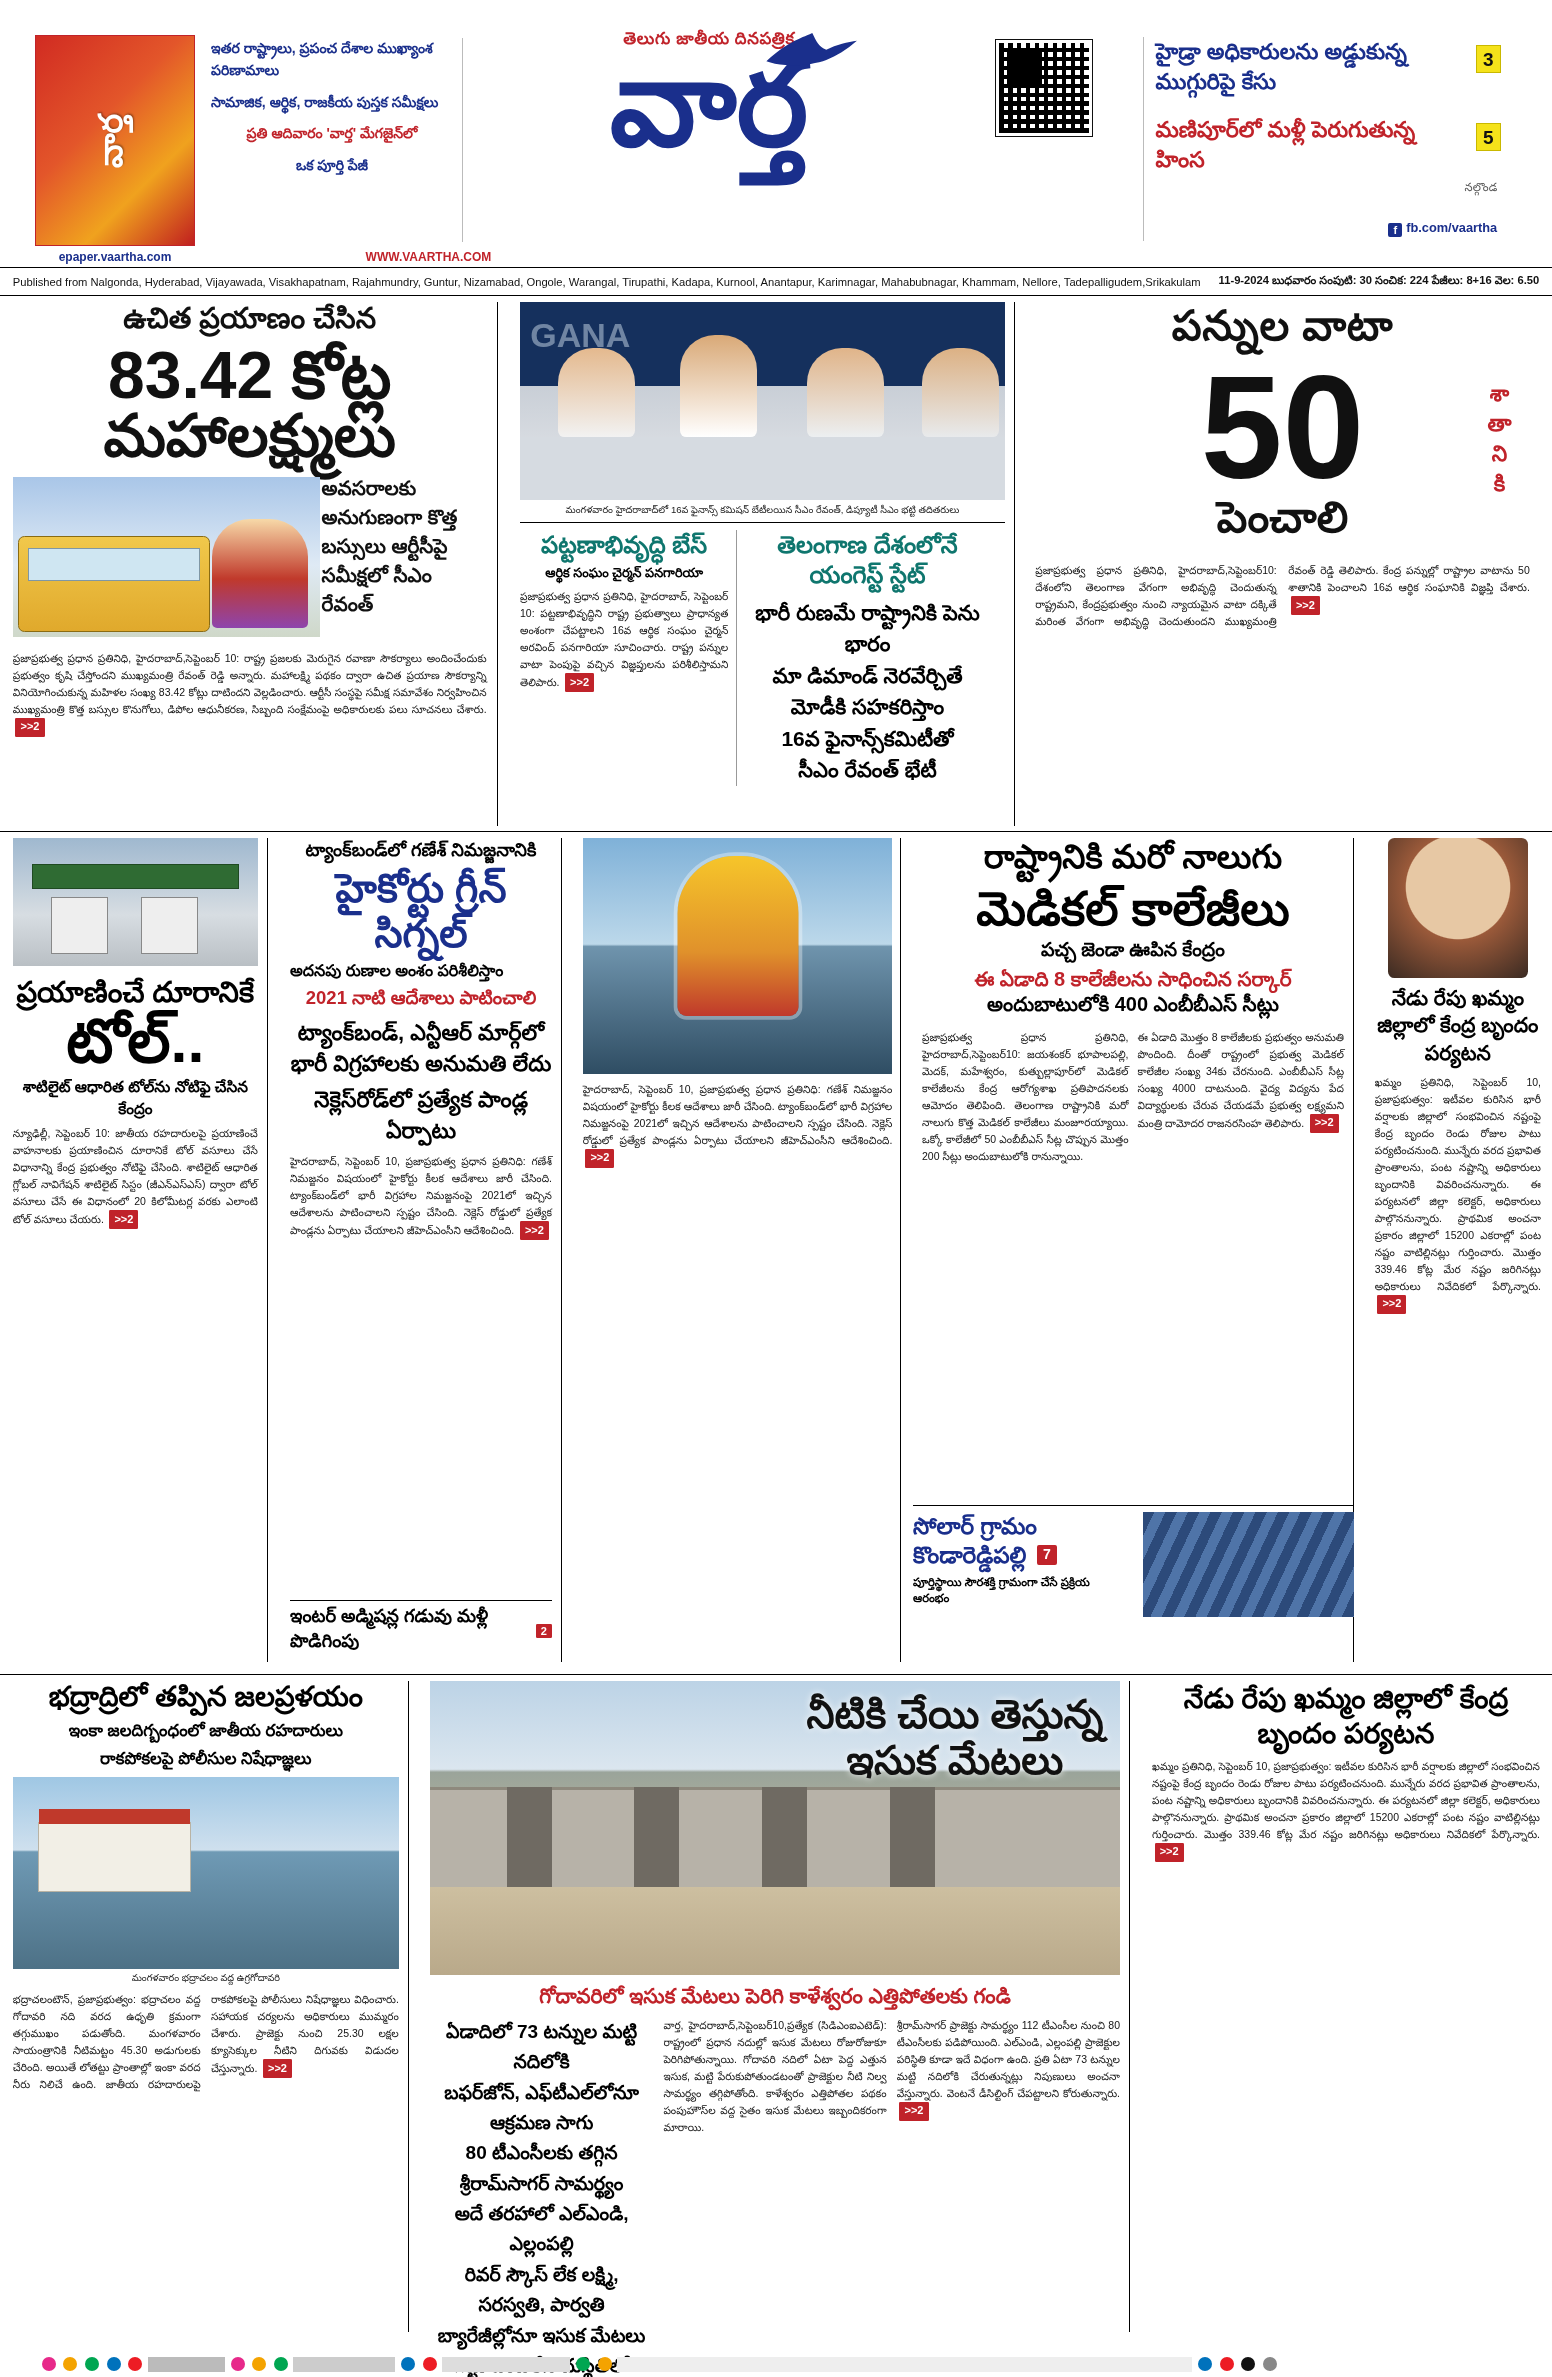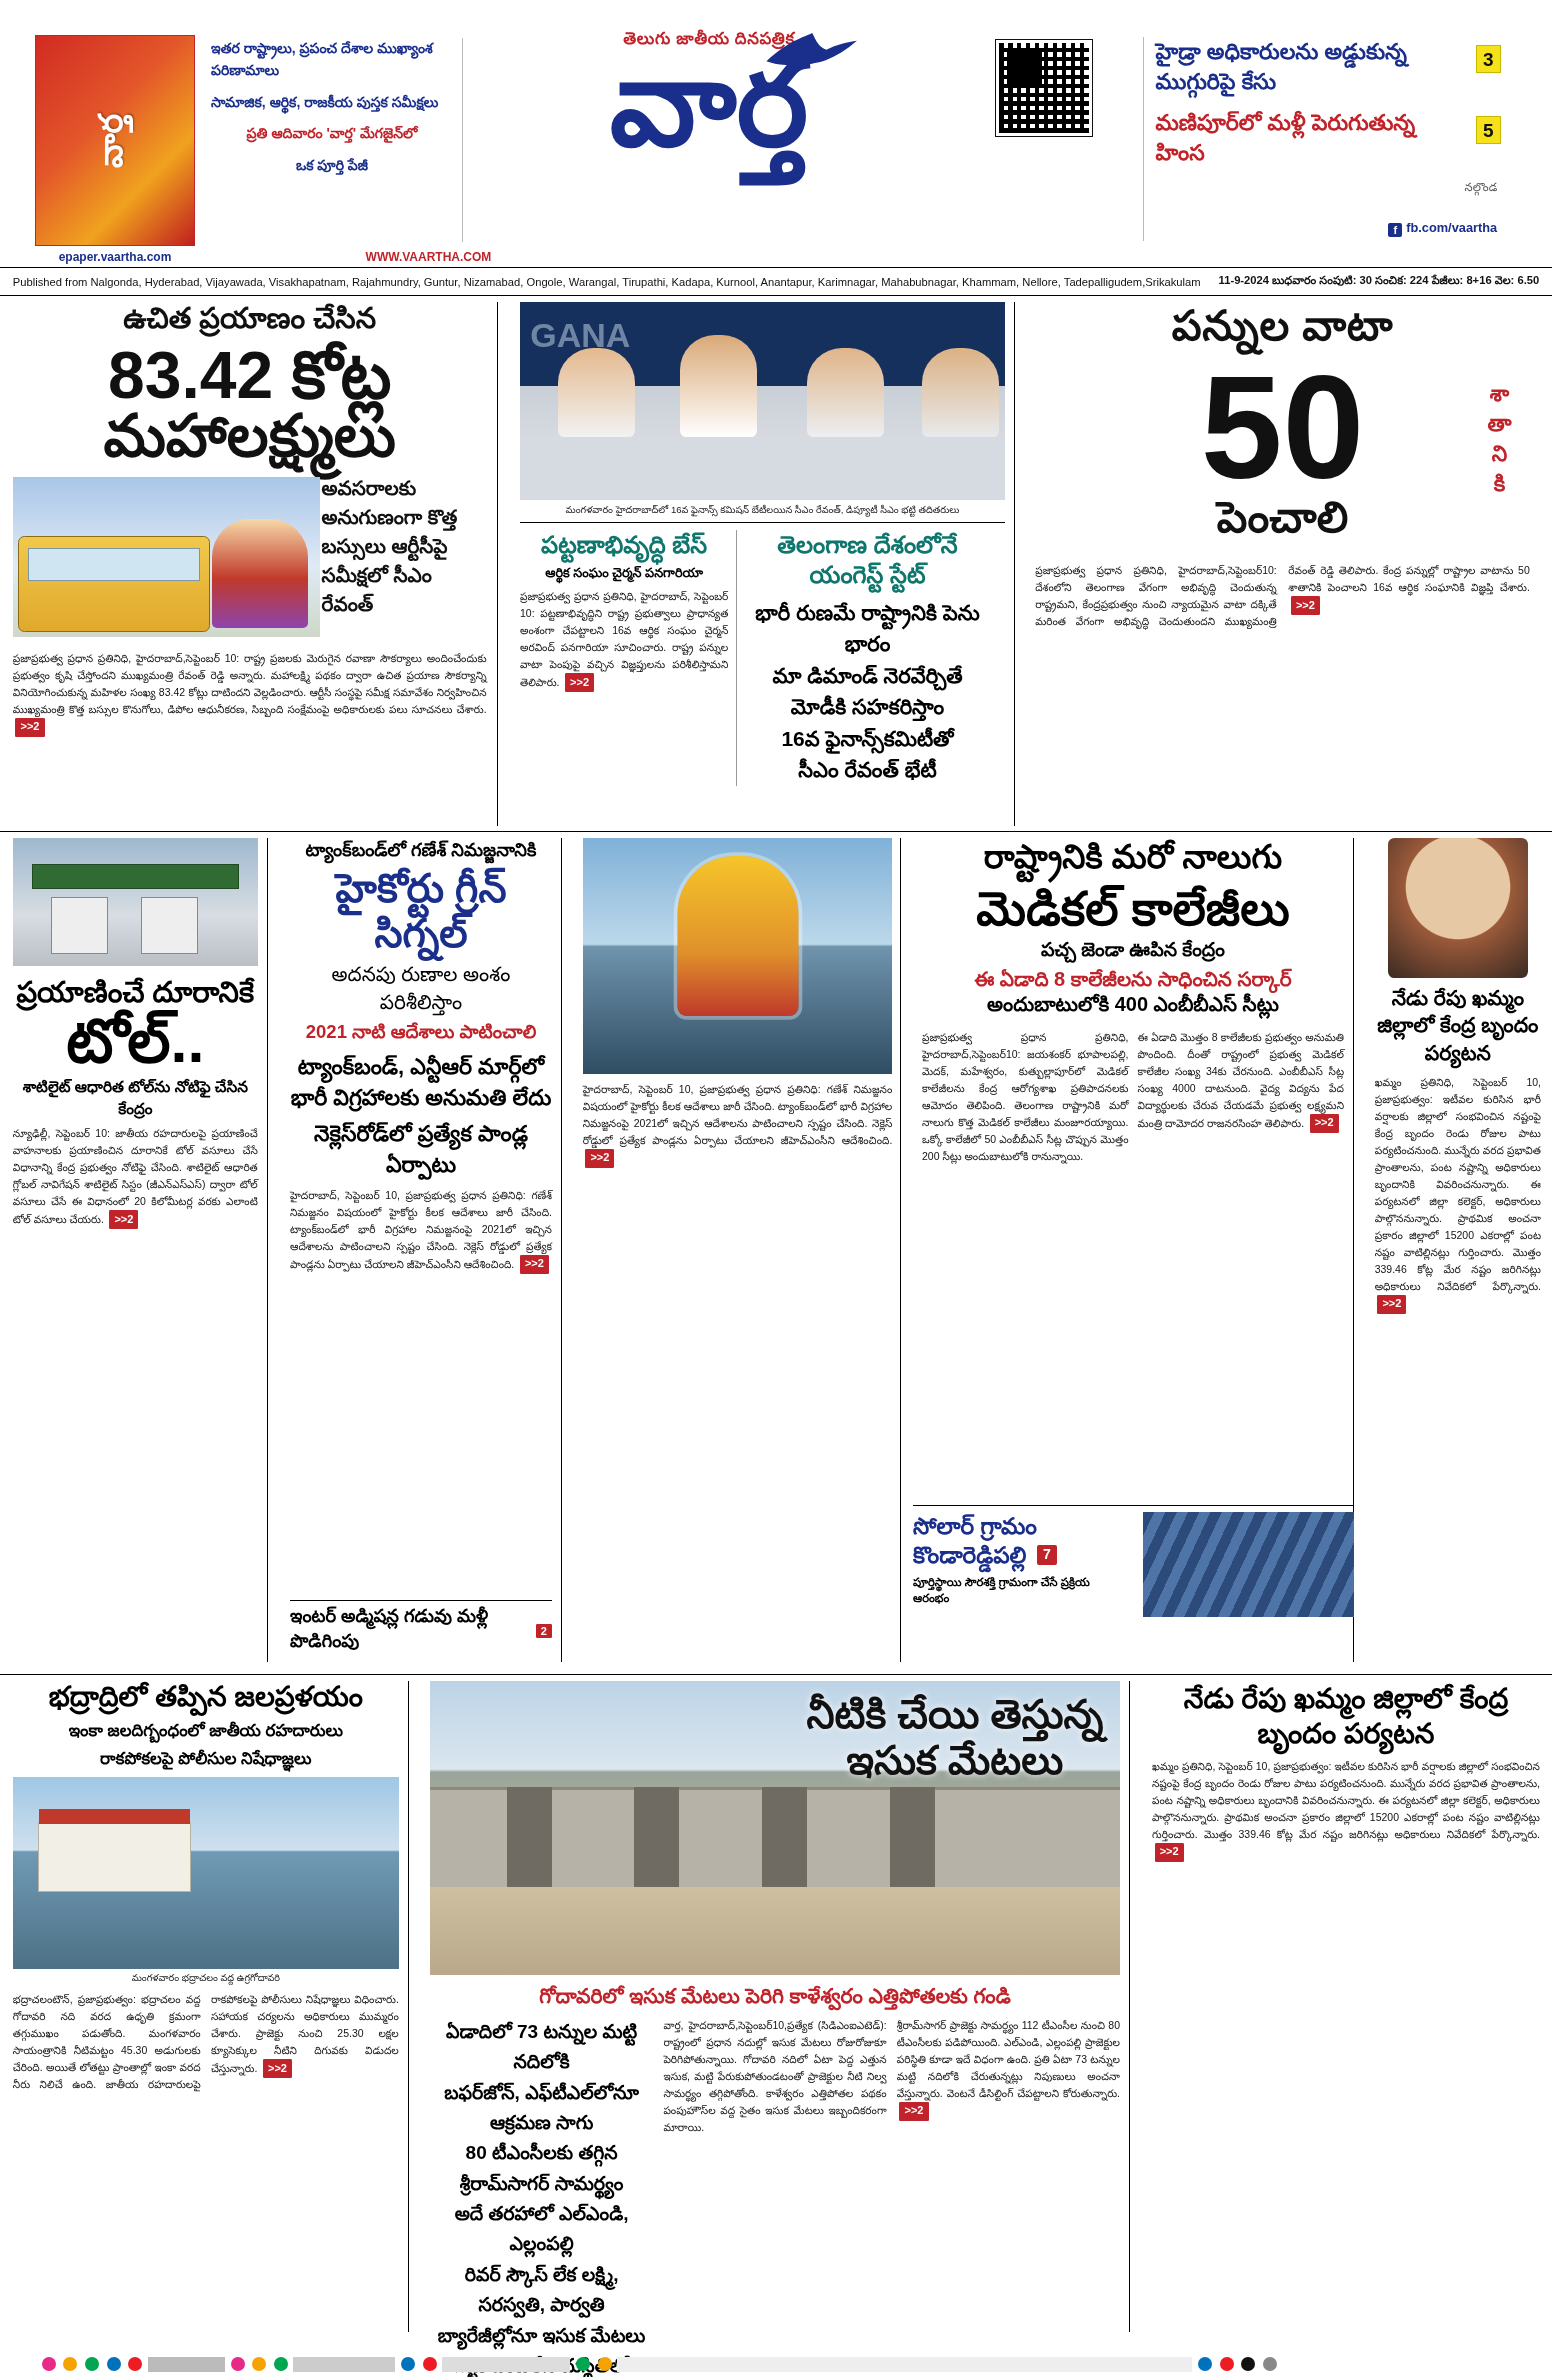--- a/index.html
+++ b/index.html
@@ -171,21 +171,21 @@
   .r2c1 .photo .toll { position:absolute; left:19px; top:25.5px; right:19px; height:25.5px; background:#2f6b33; border:1.3px solid #1f4a22; }
   .r2c1 .photo .booth { position:absolute; left:38px; bottom:12.8px; width:57px; height:57px; background:#eee; border:1.3px solid #888;}
   .r2c1 .photo .booth2 { position:absolute; left:128px; bottom:12.8px; width:57px; height:57px; background:#eee; border:1.3px solid #888;}
   .r2c1 h2 { text-align:center; font-size:29px; font-weight:bold; line-height:1.2; margin:9px 0 1.3px; }
   .r2c1 .toll-word { text-align:center; font-size:61px; font-weight:bold; line-height:1; }
   .r2c1 .sub2 { text-align:center; font-size:15.3px; font-weight:bold; line-height:1.4; margin:3.8px 0 6.4px; }
 
   .r2c2 { position:absolute; left:281px; top:6.4px; width:281px; height:824px; padding:0 9px; border-right:1.3px solid #000; }
   .r2c2 .top-h { text-align:center; font-size:18px; font-weight:bold; line-height:1.35; }
   .r2c2 .hc { text-align:center; font-size:40px; font-weight:bold; line-height:1.12; color:#1a2f8c; margin:3.8px 0; }
-  .r2c2 .l2 { text-align:center; font-size:20px; font-weight:normal; line-height:1.4; }
+  .r2c2 .l2 { text-align:left; font-size:16px; font-weight:bold; line-height:1.4; }
   .r2c2 .l3 { text-align:center; font-size:18.5px; font-weight:bold; color:#c0232a; margin:5.1px 0; }
   .r2c2 .l4 { text-align:center; font-size:22px; font-weight:bold; line-height:1.4; }
 
   .r2c3 { position:absolute; left:575px; top:6.4px; width:326px; height:824px; padding:0 7.7px; border-right:1.3px solid #000;}
   .r2c3 .photo { height:236px; width:100%;
     background:linear-gradient(#7fb1d8,#bcd8ea 45%,#6f94ad 46%,#2f4d63); }
   .r2c3 .ganesh { position:absolute; left:50%; top:18px; transform:translateX(-50%);
     width:121px; height:160px; background:linear-gradient(#f6c52a,#e0912b 60%,#c0392b);
     border-radius:57px 57px 9px 9px; box-shadow:0 0 0 3.8px rgba(255,255,255,.35); }
 
@@ -269,21 +269,21 @@
         <path d="M10 52 C45 20 70 14 82 8 C88 20 92 30 104 34 C120 26 138 22 152 20 C136 34 120 44 104 50 C88 56 60 60 40 58 C28 57 18 55 10 52 Z" fill="#1a2f8c"></path>
       </svg>
       <div class="mast-kicker">తెలుగు జాతీయ దినపత్రిక</div>
       <div class="mast-logo">వార్త</div>
     </div>
     <div class="mast-site">WWW.VAARTHA.COM</div>
 
     <div class="qr"></div>
 
     <div class="mast-right">
-      <div style="position:relative; padding-right:38px; margin-bottom:12px;">
+      <div style="position:relative; padding-right:38px; margin-bottom:19px;">
         <div class="hl">హైడ్రా అధికారులను అడ్డుకున్న ముగ్గురిపై కేసు</div>
         <div class="pagebox" style="top:7.7px;">3</div>
       </div>
       <div style="position:relative; padding-right:38px;">
         <div class="hl red">మణిపూర్‌లో మళ్లీ పెరుగుతున్న హింస</div>
         <div class="pagebox" style="top:7.7px;">5</div>
       </div>
       <div class="city">నల్గొండ</div>
       <div class="fbline">
         <span class="fbicon">f</span><span>fb.com/vaartha</span>

